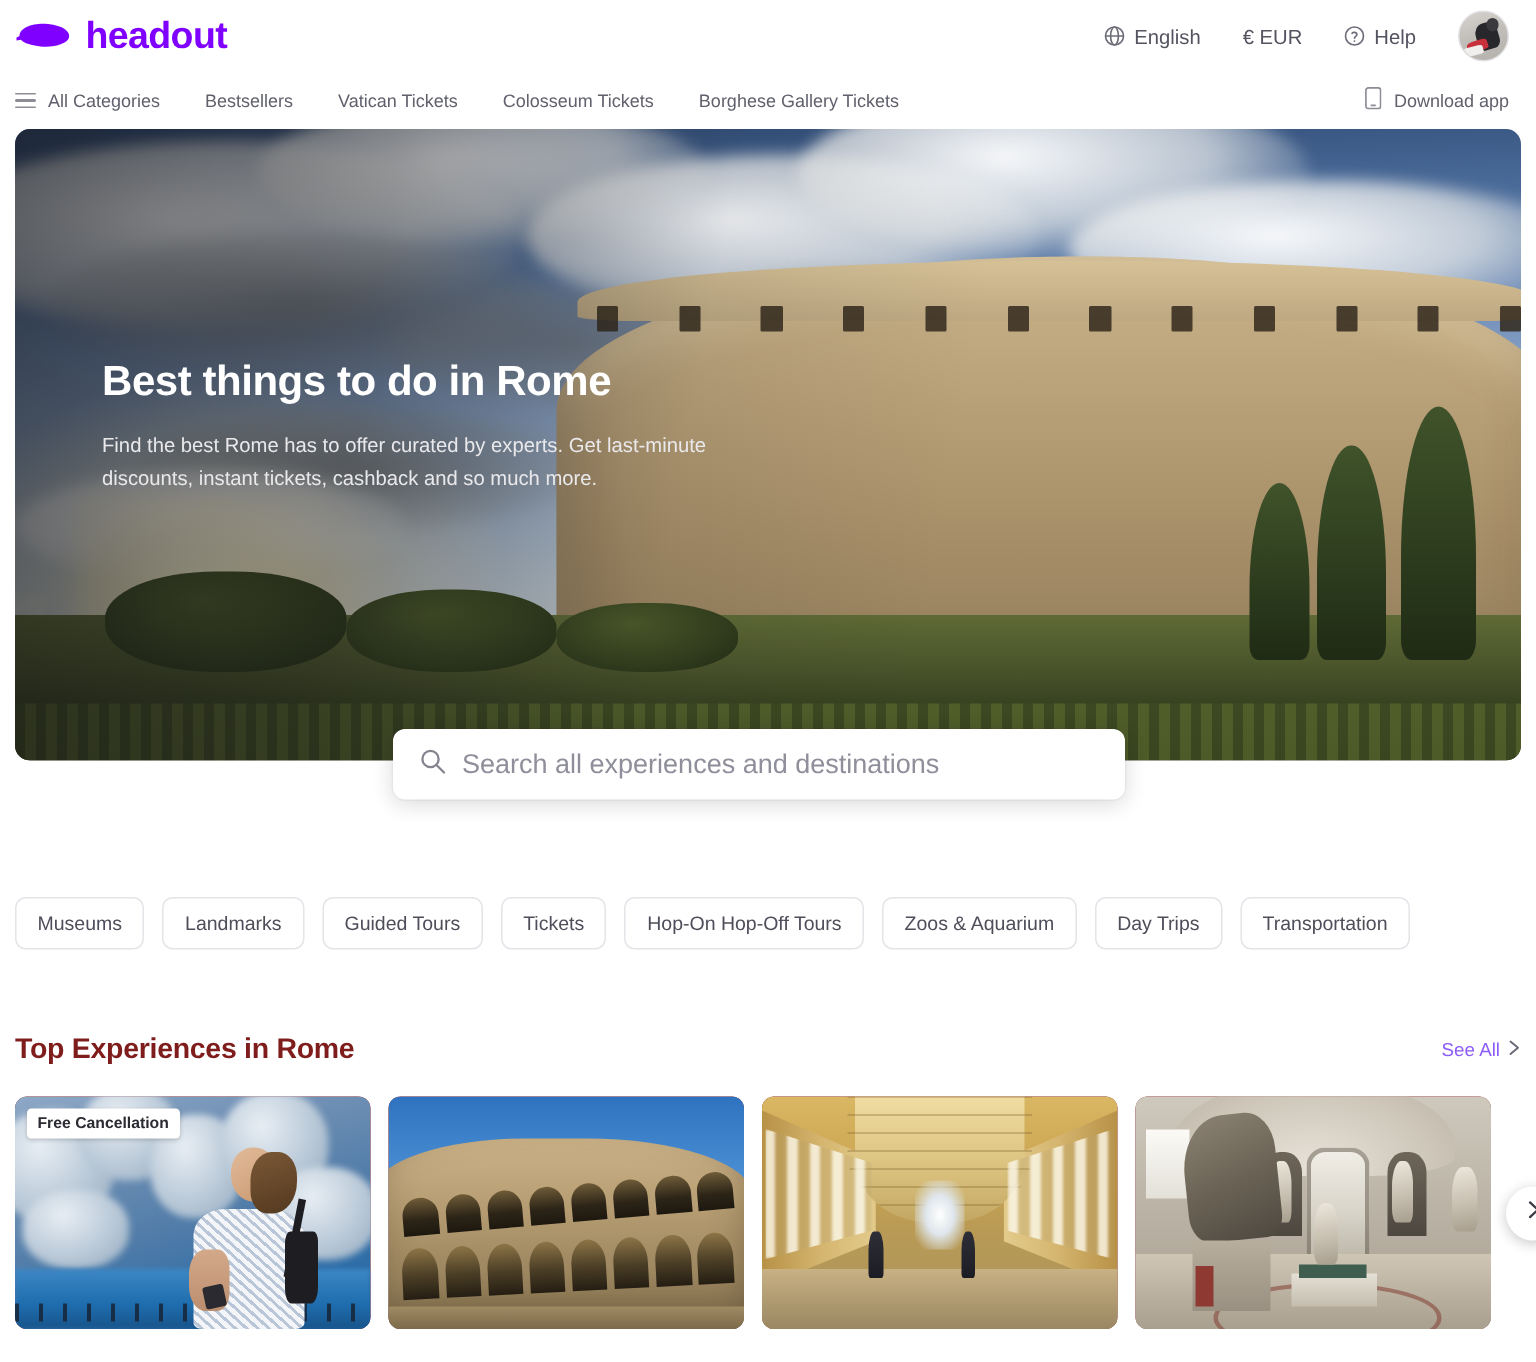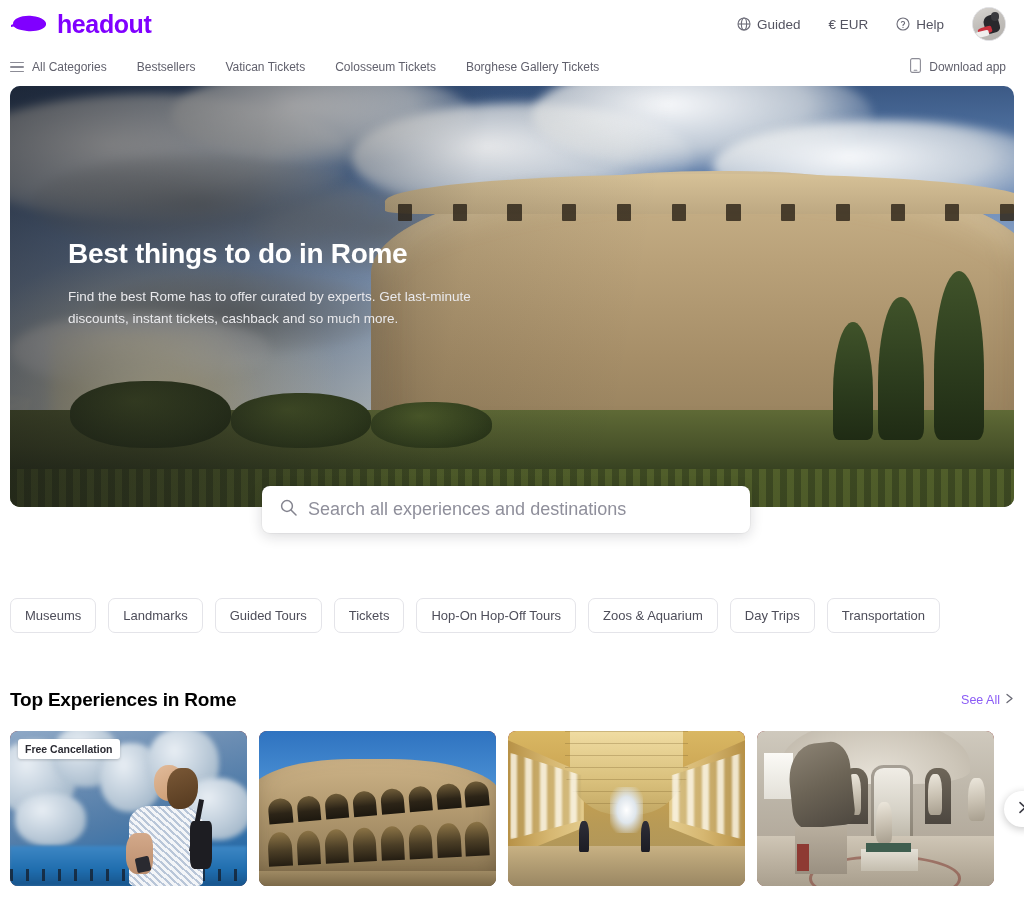--- a/index.html
+++ b/index.html
@@ -234,21 +234,21 @@
     font-size: 13px; padding: 9px 14px;
     white-space: nowrap; cursor: pointer;
     font-family: "Liberation Sans", sans-serif;
   }
 
   
   .section-head {
     display: flex; align-items: center;
     padding: 0 10px; margin-top: 56px;
   }
-  .section-title { font-size: 19px; font-weight: 700; color: #000000; letter-spacing: -0.2px; }
+  .section-title { font-size: 19px; font-weight: 700; color: #7f1d1d; letter-spacing: -0.2px; }
   .see-all {
     margin-left: auto; display: flex; align-items: center; gap: 5px;
     font-size: 12.5px; color: #8b5cf6; cursor: pointer;
   }
 
   
   .cards {
     position: relative;
     display: flex; gap: 12px;
     padding: 0 10px; margin-top: 20px;
@@ -469,21 +469,21 @@
 
   <div class="header-right">
     <div class="hdr-link">
       <span>
         <svg width="14" height="14" viewBox="0 0 14 14" fill="none" stroke="#6d6d79" stroke-width="1.1">
           <circle cx="7" cy="7" r="6"></circle>
             <ellipse cx="7" cy="7" rx="2.6" ry="6"></ellipse>
           <line x1="1" y1="7" x2="13" y2="7"></line>
         </svg>
       </span>
-      <span>Guided</span>
+      <span>English</span>
     </div>
 
     <div class="hdr-link">
       <span>€ EUR</span>
     </div>
 
     <div class="hdr-link">
       <span>
         <svg width="14" height="14" viewBox="0 0 14 14" fill="none" stroke="#6d6d79" stroke-width="1.1">
           <circle cx="7" cy="7" r="6"></circle>

